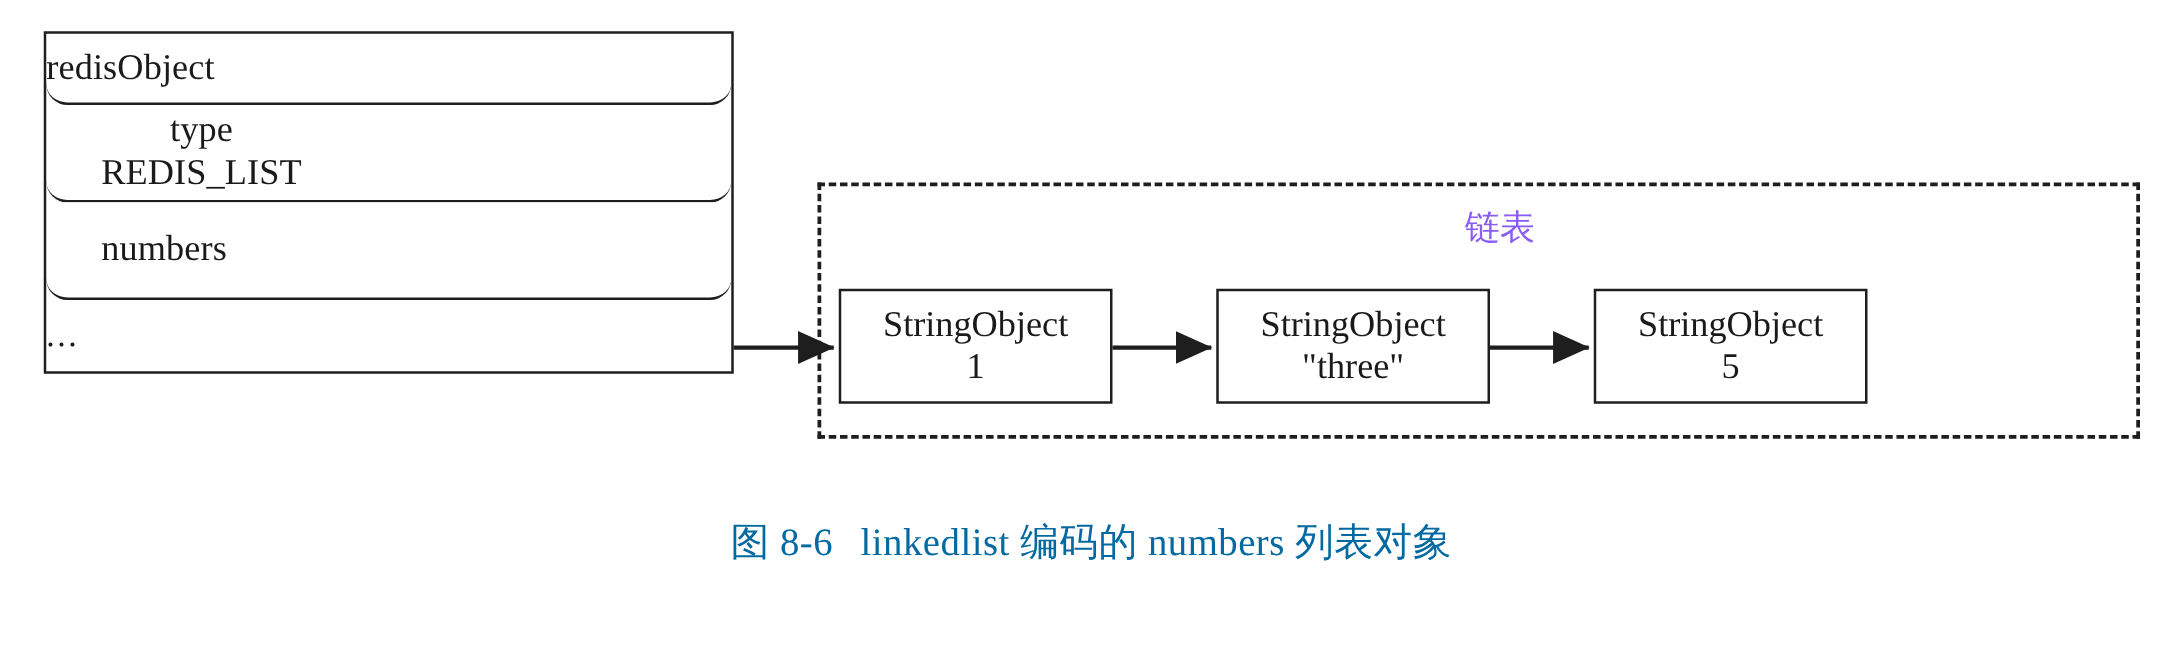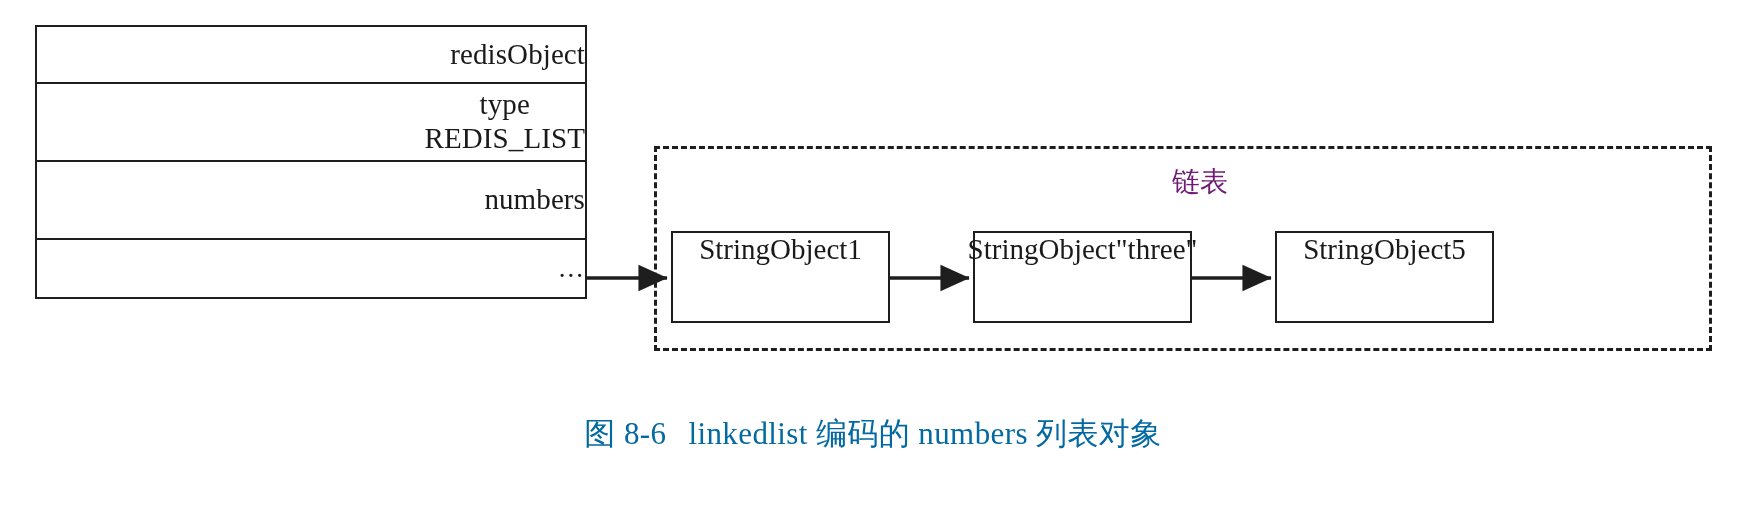--- a/index.html
+++ b/index.html
@@ -31,29 +31,30 @@
     width: 552px;
     border: 2px solid #1e1e1e;
     box-sizing: border-box;
     background: #ffffff;
   }
   .ro-row {
     border-bottom: 2px solid #1e1e1e;
     box-sizing: border-box;
     display: flex;
     align-items: center;
-    justify-content: flex-end;
+    justify-content: flex-start;
     text-align: center;
     line-height: 1.16;
     font-size: 29px;
     letter-spacing: 0.1px;
+    border-radius: 17px;
   }
   .ro-row:last-child { border-bottom: none; }
   .ro-row.single { height: 57px; }
-  .ro-row.double { height: 78px; }
+  .ro-row.double { height: 78px; padding-left: 44px; }
   .ro-row .stack { display: block; }
   .ro-row .stack span { display: block; white-space: nowrap; }
   .ro-row.dots { font-size: 27px; letter-spacing: 2px; }
 
   
   .linked-list-box {
     position: absolute;
     left: 654px;
     top: 146px;
     width: 1058px;
@@ -63,36 +64,36 @@
     background: transparent;
   }
   .linked-list-label {
     position: absolute;
     left: 1140px;
     top: 163px;
     width: 120px;
     text-align: center;
     font-family: Liberation Mono, monospace;
     font-size: 28px;
-    color: #701a75;
+    color: #8b5cf6;
     white-space: nowrap;
   }
 
   
   .node {
     position: absolute;
     top: 231px;
     width: 219px;
     height: 92px;
     border: 2.5px solid #1e1e1e;
     box-sizing: border-box;
     background: #ffffff;
     display: flex;
-    flex-direction: row;
-    align-items: flex-start;
+    flex-direction: column;
+    align-items: center;
     justify-content: center;
     font-size: 29px;
     line-height: 1.14;
     text-align: center;
   }
   .node span { display: block; white-space: nowrap; }
   #node-0 { left: 671px; }
   #node-1 { left: 973px; }
   #node-2 { left: 1275px; }
 

